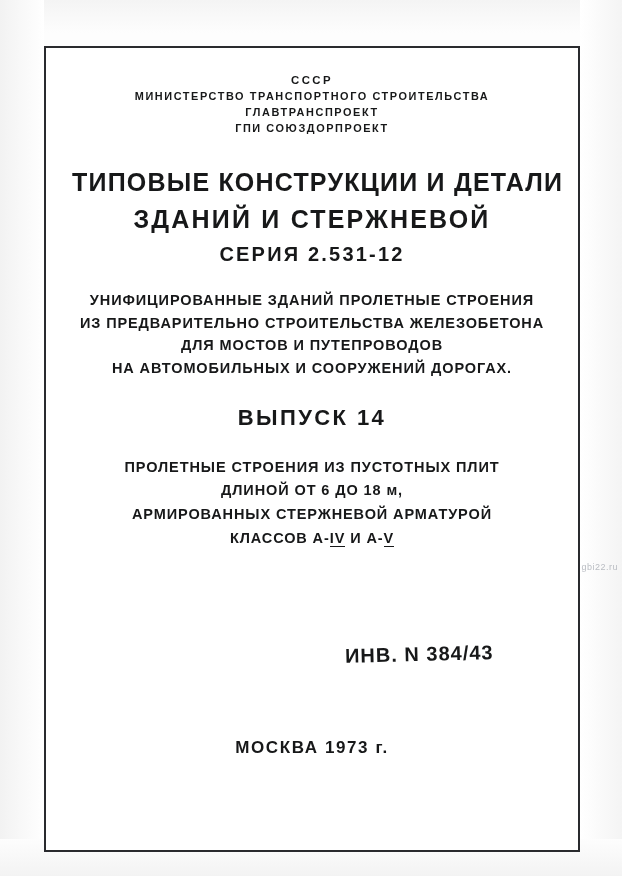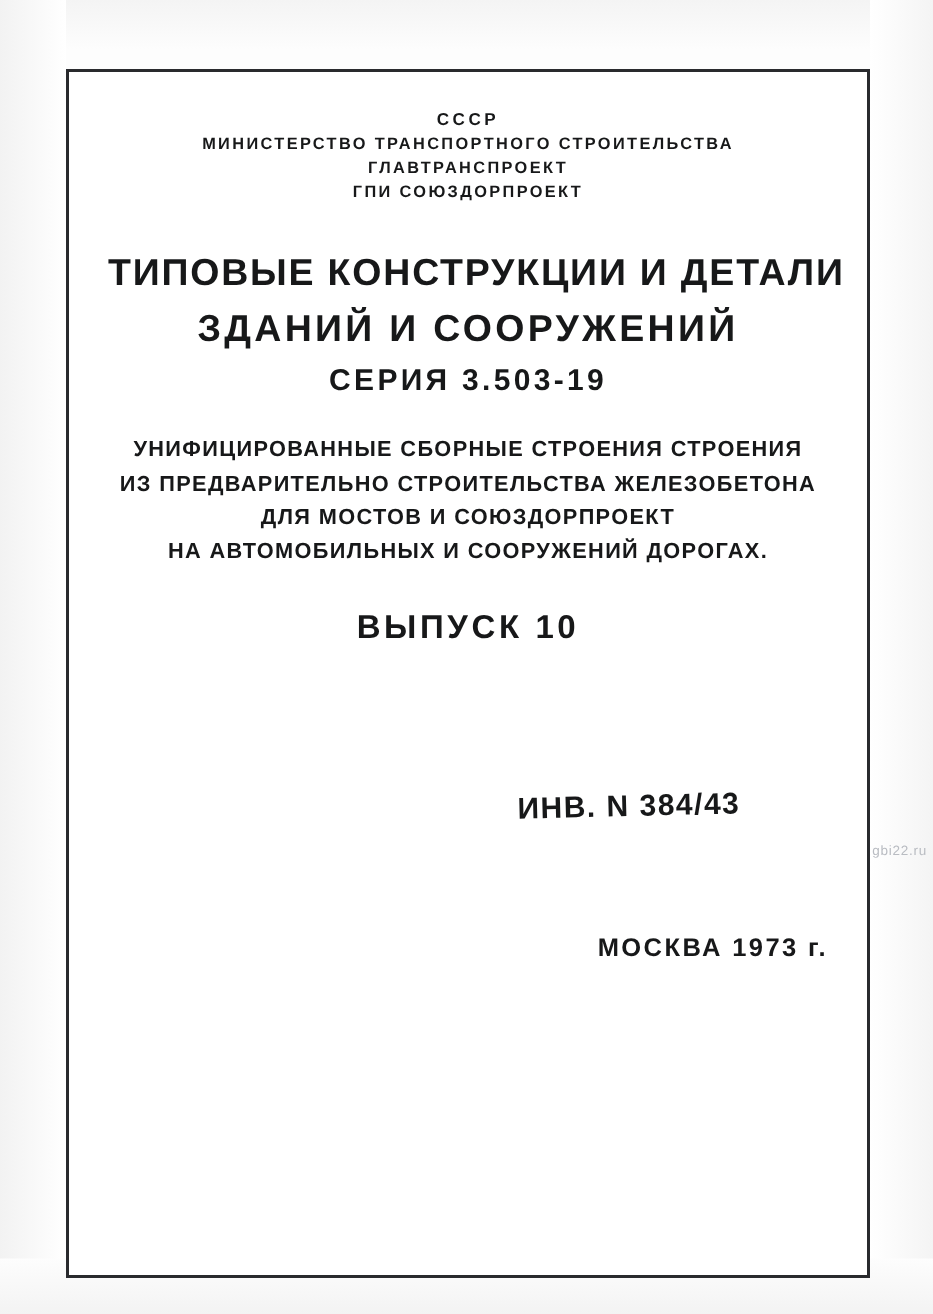--- a/index.html
+++ b/index.html
@@ -136,21 +136,20 @@
   .inv .ln {
     display: inline-block;
     font-size: 20px;
     letter-spacing: 1px;
     transform: rotate(-1.4deg);
   }
 
   
   .city {
     margin-top: 72px;
-    text-align: right;
   }
   .city .ln {
     font-size: 17px;
     letter-spacing: 1.6px;
   }
 
   
   .watermark {
     position: absolute;
     right: 4px;
@@ -198,35 +197,43 @@
 
       <div class="ministry">
         <div class="ln l1">СССР</div>
         <div class="ln">МИНИСТЕРСТВО ТРАНСПОРТНОГО СТРОИТЕЛЬСТВА</div>
         <div class="ln">ГЛАВТРАНСПРОЕКТ</div>
         <div class="ln">ГПИ СОЮЗДОРПРОЕКТ</div>
       </div>
 
       <div class="title">
         <div class="ln t1">ТИПОВЫЕ КОНСТРУКЦИИ И ДЕТАЛИ</div>
-        <div class="ln t2">ЗДАНИЙ И СООРУЖЕНИЙ</div>
-        <div class="ln t3">СЕРИЯ 3.503-19</div>
+        <div class="ln t2">ЗДАНИЙ И СТЕРЖНЕВОЙ</div>
+        <div class="ln t3">СЕРИЯ 2.531-12</div>
       </div>
 
       <div class="subtitle">
-        <div class="ln">УНИФИЦИРОВАННЫЕ СБОРНЫЕ СТРОЕНИЯ СТРОЕНИЯ</div>
+        <div class="ln">УНИФИЦИРОВАННЫЕ ЗДАНИЙ ПРОЛЕТНЫЕ СТРОЕНИЯ</div>
         <div class="ln">ИЗ ПРЕДВАРИТЕЛЬНО СТРОИТЕЛЬСТВА ЖЕЛЕЗОБЕТОНА</div>
-        <div class="ln">ДЛЯ МОСТОВ И СОЮЗДОРПРОЕКТ</div>
+        <div class="ln">ДЛЯ МОСТОВ И ПУТЕПРОВОДОВ</div>
         <div class="ln">НА АВТОМОБИЛЬНЫХ И СООРУЖЕНИЙ ДОРОГАХ.</div>
       </div>
 
       <div class="issue">
-        <div class="ln">ВЫПУСК 10</div>
-      </div>
-
+        <div class="ln">ВЫПУСК 14</div>
+      </div>
+
+      <div class="descr">
+        <div class="ln">ПРОЛЕТНЫЕ СТРОЕНИЯ ИЗ ПУСТОТНЫХ ПЛИТ</div>
+        <div class="ln">ДЛИНОЙ ОТ 6 ДО 18 м,</div>
+        <div class="ln">АРМИРОВАННЫХ СТЕРЖНЕВОЙ АРМАТУРОЙ</div>
+        <div class="ln cls">
+          <span>КЛАССОВ А-</span><u>IV</u><span> И А-</span><u>V</u>
+        </div>
+      </div>
 
       <div class="inv">
         <div class="ln">ИНВ. N 384/43</div>
       </div>
 
       <div class="city">
         <div class="ln">МОСКВА 1973 г.</div>
       </div>
 
     </div>

